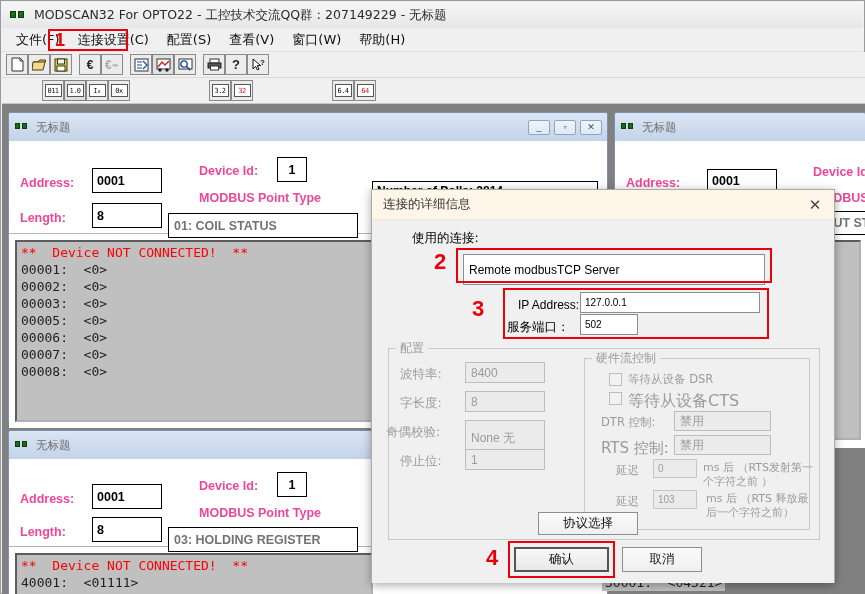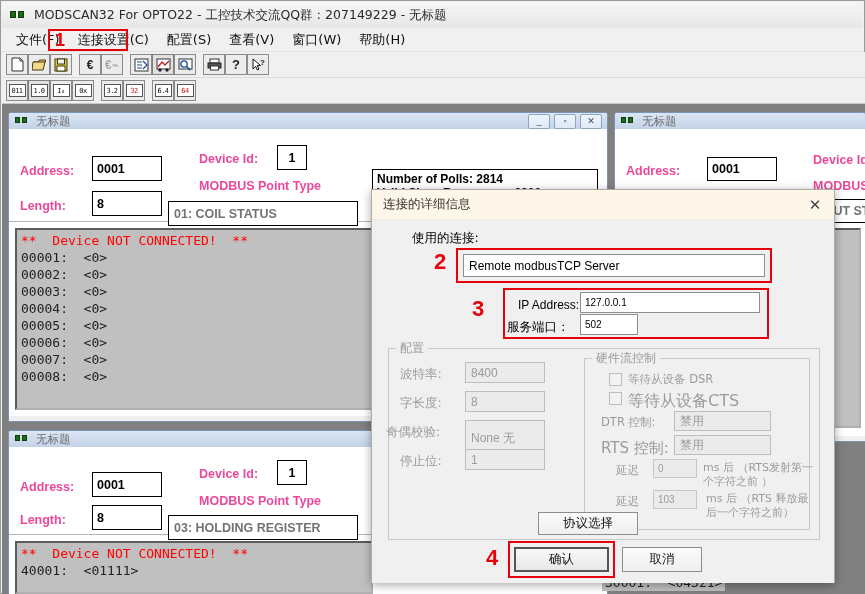--- a/index.html
+++ b/index.html
@@ -62,21 +62,21 @@
     position: absolute; color: #e8000a; font-weight: bold;
     font-family: "Liberation Sans", sans-serif;
   }
 
   
   .toolbar {
     position: absolute; left: 1px; background: #f0f0f0;
     display: flex; align-items: center;
   }
   .tb1 { top: 51px; height: 26px; width: 863px; border-bottom: 1px solid #dcdcdc; }
-  .tb2 { top: 77px; height: 26px; width: 863px; border-bottom: 1px solid #c8c8c8;}
+  .tb2 { top: 77px; height: 26px; width: 863px; border-bottom: 1px solid #c8c8c8; gap: 36px;}
   .tbgroup { display: flex; align-items: center; }
   .tbtn {
     width: 22px; height: 21px; margin: 0 0px;
     border: 1px solid #f0f0f0;
     background: #f0f0f0;
     display: flex; align-items: center; justify-content: center;
     position: relative;
   }
   .tbtn.framed { border: 1px solid #8a8a8a; background: #ececec; }
   .tbtn.pressed { border: 1px solid #7f7f7f; background: #e0e0e0; }
@@ -99,21 +99,21 @@
   }
 
   
   .child {
     position: absolute;
     background: #f0f0f0;
     border: 1px solid #7b93b5;
     border-radius: 3px 3px 0 0;
   }
   .child-tb {
-    height: 16px;
+    height: 28px;
     background: linear-gradient(to bottom, #dbe6f4 0%, #cfdcee 50%, #c4d3e8 100%);
     display: flex; align-items: center; padding-left: 6px;
     border-radius: 2px 2px 0 0;
   }
   .child-icon { width: 15px; height: 10px; position: relative; margin-right: 6px; }
   .child-icon i { position:absolute; display:block; background:#1a6b1a; border:1px solid #0c3d0c; }
   .child-icon i:nth-child(1){ left:0; top:1px; width:5px; height:6px; }
   .child-icon i:nth-child(2){ left:7px; top:1px; width:5px; height:6px; }
   .child-title { font-size: 11.5px; color: #6e6e6e; font-family: "DejaVu Sans", sans-serif; }
   .winbtns { margin-left: auto; display: flex; gap: 4px; padding-right: 5px; }
@@ -444,21 +444,20 @@
           <span class="lbl-bold" style="left:190px; top:50px;">MODBUS Point Type</span>
           <span class="combo" style="left:159px; top:72px; width:190px; height:25px;">01: COIL STATUS</span>
           <span class="statbox" style="left:363px; top:40px; width:226px; height:33px;">Number of Polls: 2814
 Valid Slave Responses: 2800</span>
         </div>
         <div class="datapane" style="left:6px; top:99px; width:358px; height:182px;">
           <div class="data-line data-err">**  Device NOT CONNECTED!  **</div>
           <div class="data-line">00001:  &lt;0&gt;</div>
           <div class="data-line">00002:  &lt;0&gt;</div>
           <div class="data-line">00003:  &lt;0&gt;</div>
-          <div class="data-line">00004:  &lt;0&gt;</div>
           <div class="data-line">00005:  &lt;0&gt;</div>
           <div class="data-line">00006:  &lt;0&gt;</div>
           <div class="data-line">00007:  &lt;0&gt;</div>
           <div class="data-line">00008:  &lt;0&gt;</div>
         </div>
       </div>
     </div>
 
     <div class="child" style="left:6px; top:326px; width:600px; height:170px;">
       <div class="child-tb">
@@ -491,21 +490,21 @@
   </div>
 
   <div class="dialog">
     <div class="dlg-tb">
       <span class="dlg-title">连接的详细信息</span>
       <span class="dlg-close">✕</span>
     </div>
     <div class="dlg-body">
 
       <span class="dl" style="left:40px; top:10px;">使用的连接:</span>
-      <span class="d-combo" style="left:91px; top:34px; width:302px; height:23px;">Remote modbusTCP Server</span>
+      <span class="d-combo" style="left:91px; top:34px; width:302px; height:31px;">Remote modbusTCP Server</span>
       <div class="redbox" style="left:84px; top:28px; width:316px; height:35px;"></div>
       <div class="marker" style="left:62px; top:29px; font-size:22px;">2</div>
 
       <span class="dl dl-en" style="left:146px; top:78px; font-size:12px;">IP Address:</span>
       <span class="d-input" style="left:208px; top:72px; width:180px; height:21px;">127.0.0.1</span>
       <span class="dl" style="left:135px; top:99px;">服务端口：</span>
       <span class="d-input" style="left:208px; top:94px; width:58px; height:21px;">502</span>
       <div class="redbox" style="left:131px; top:68px; width:266px; height:51px;"></div>
       <div class="marker" style="left:100px; top:76px; font-size:22px;">3</div>
 

